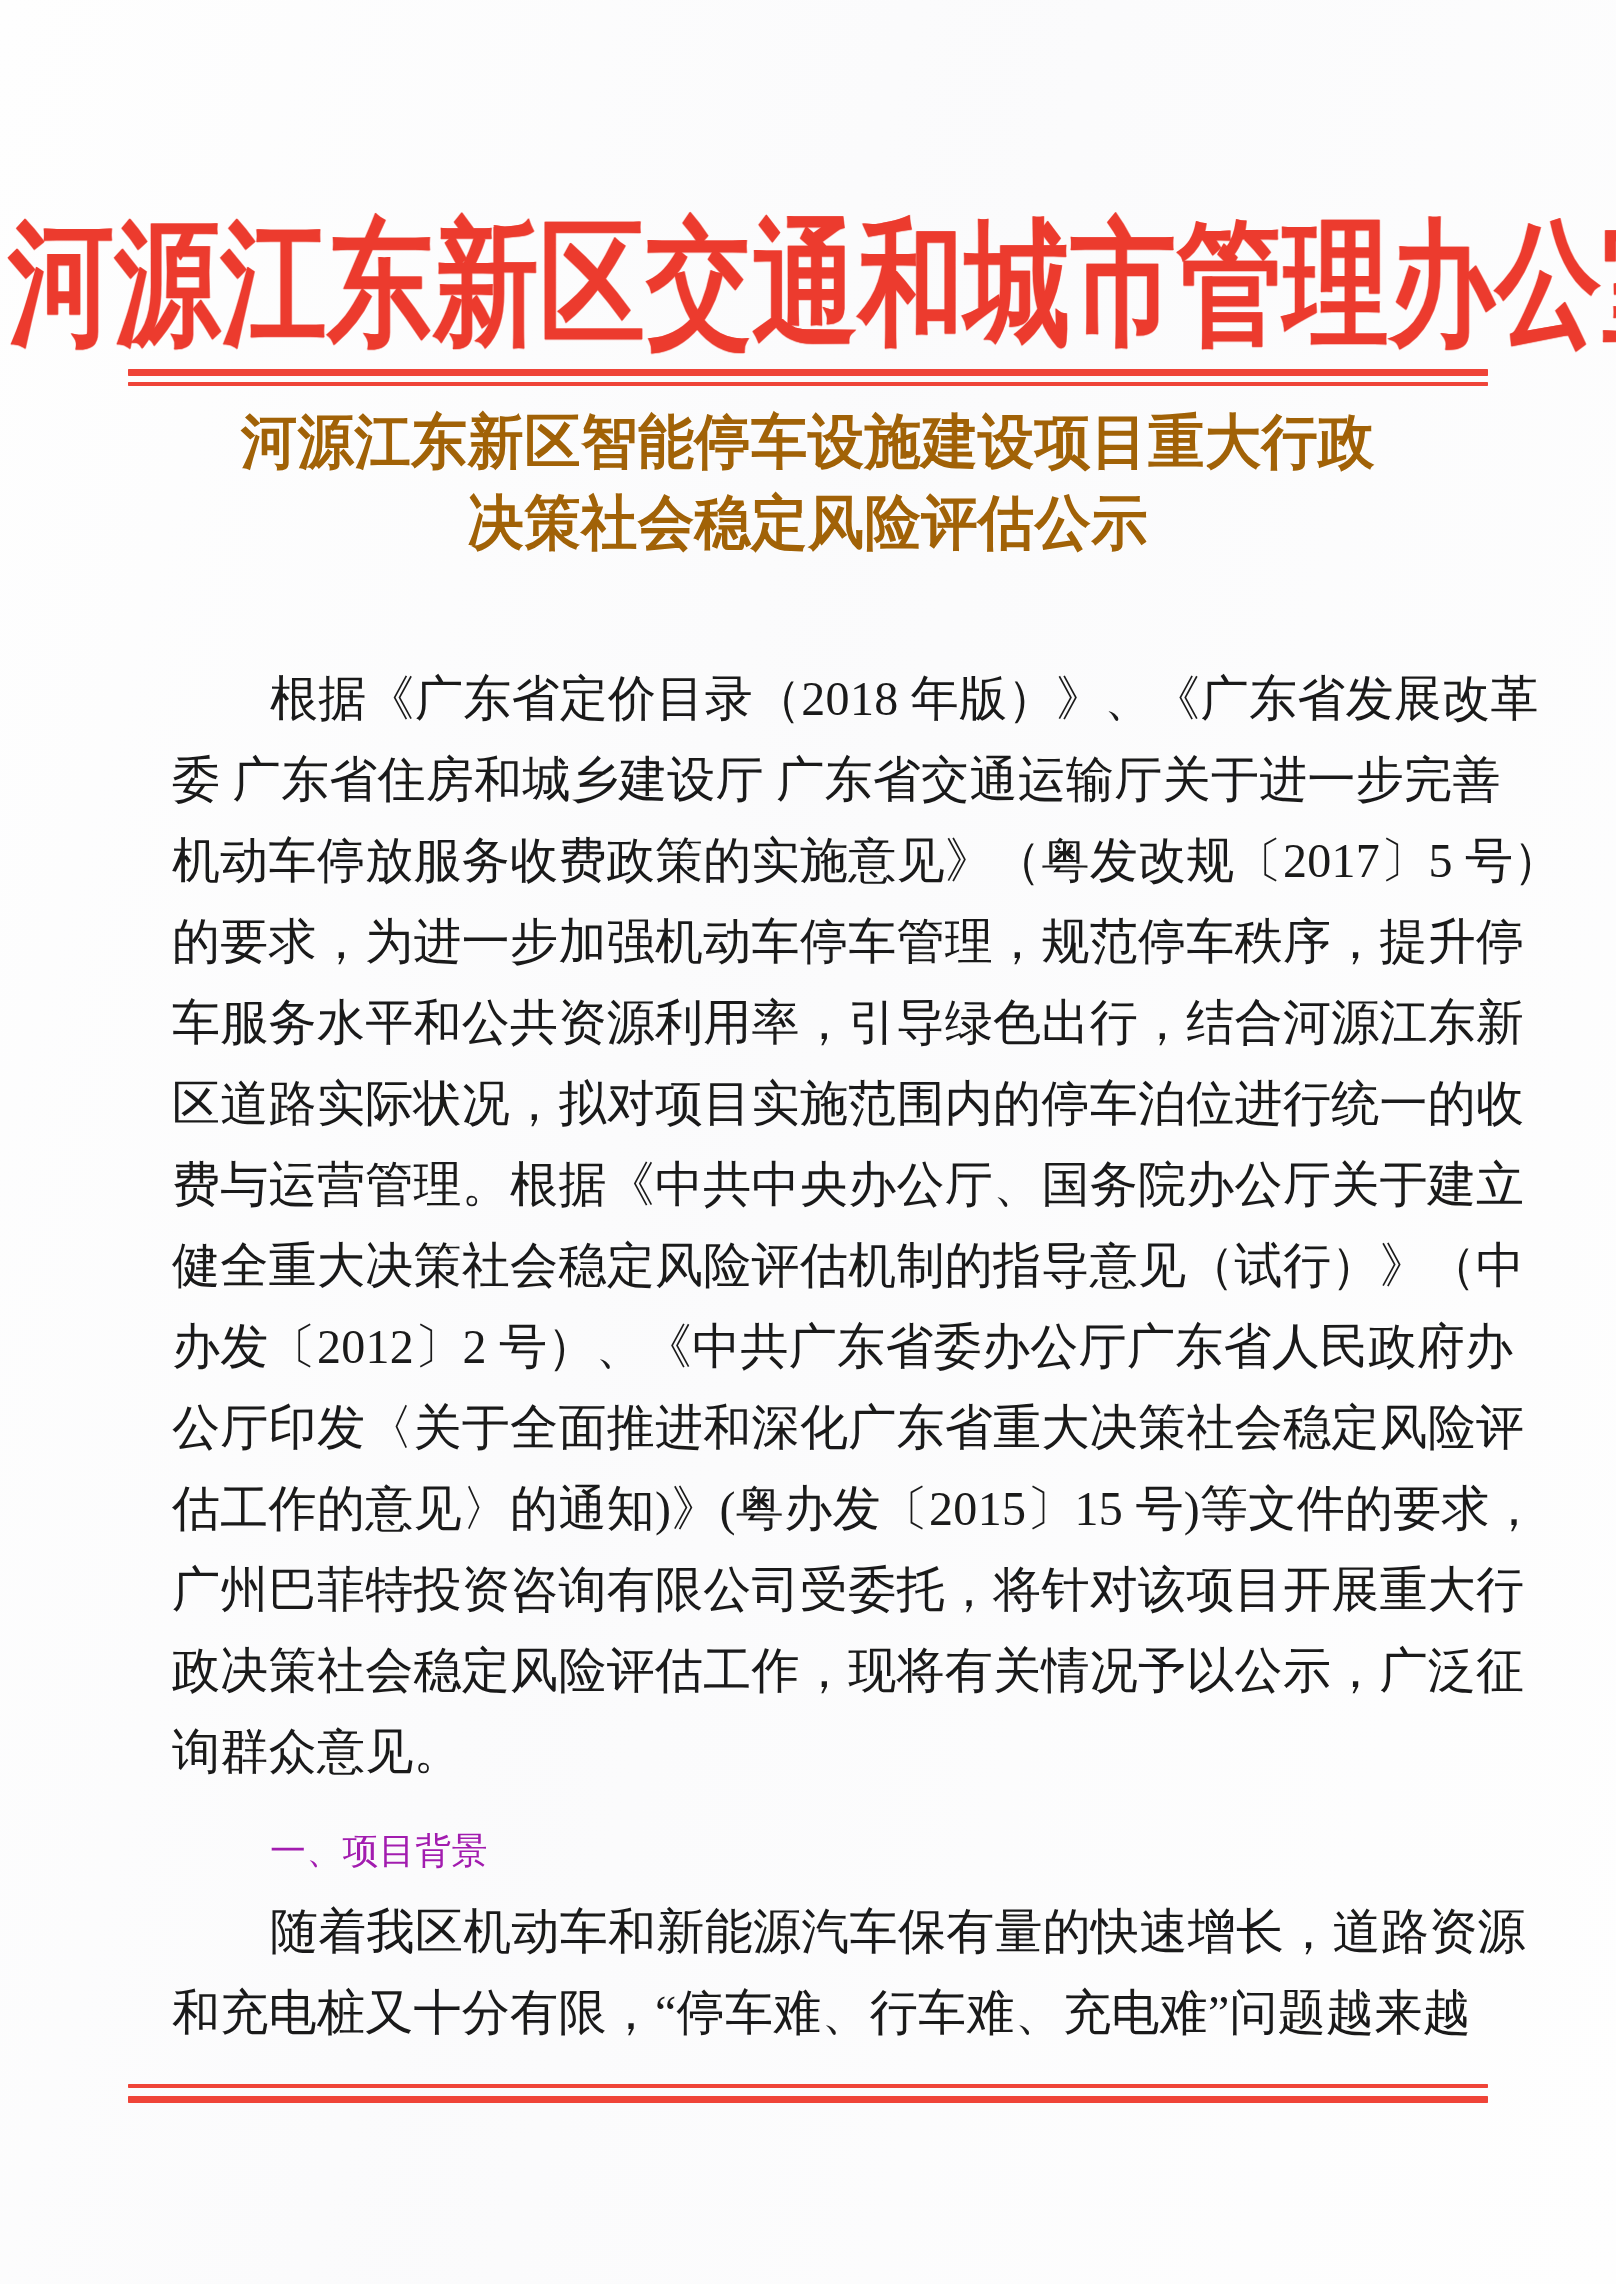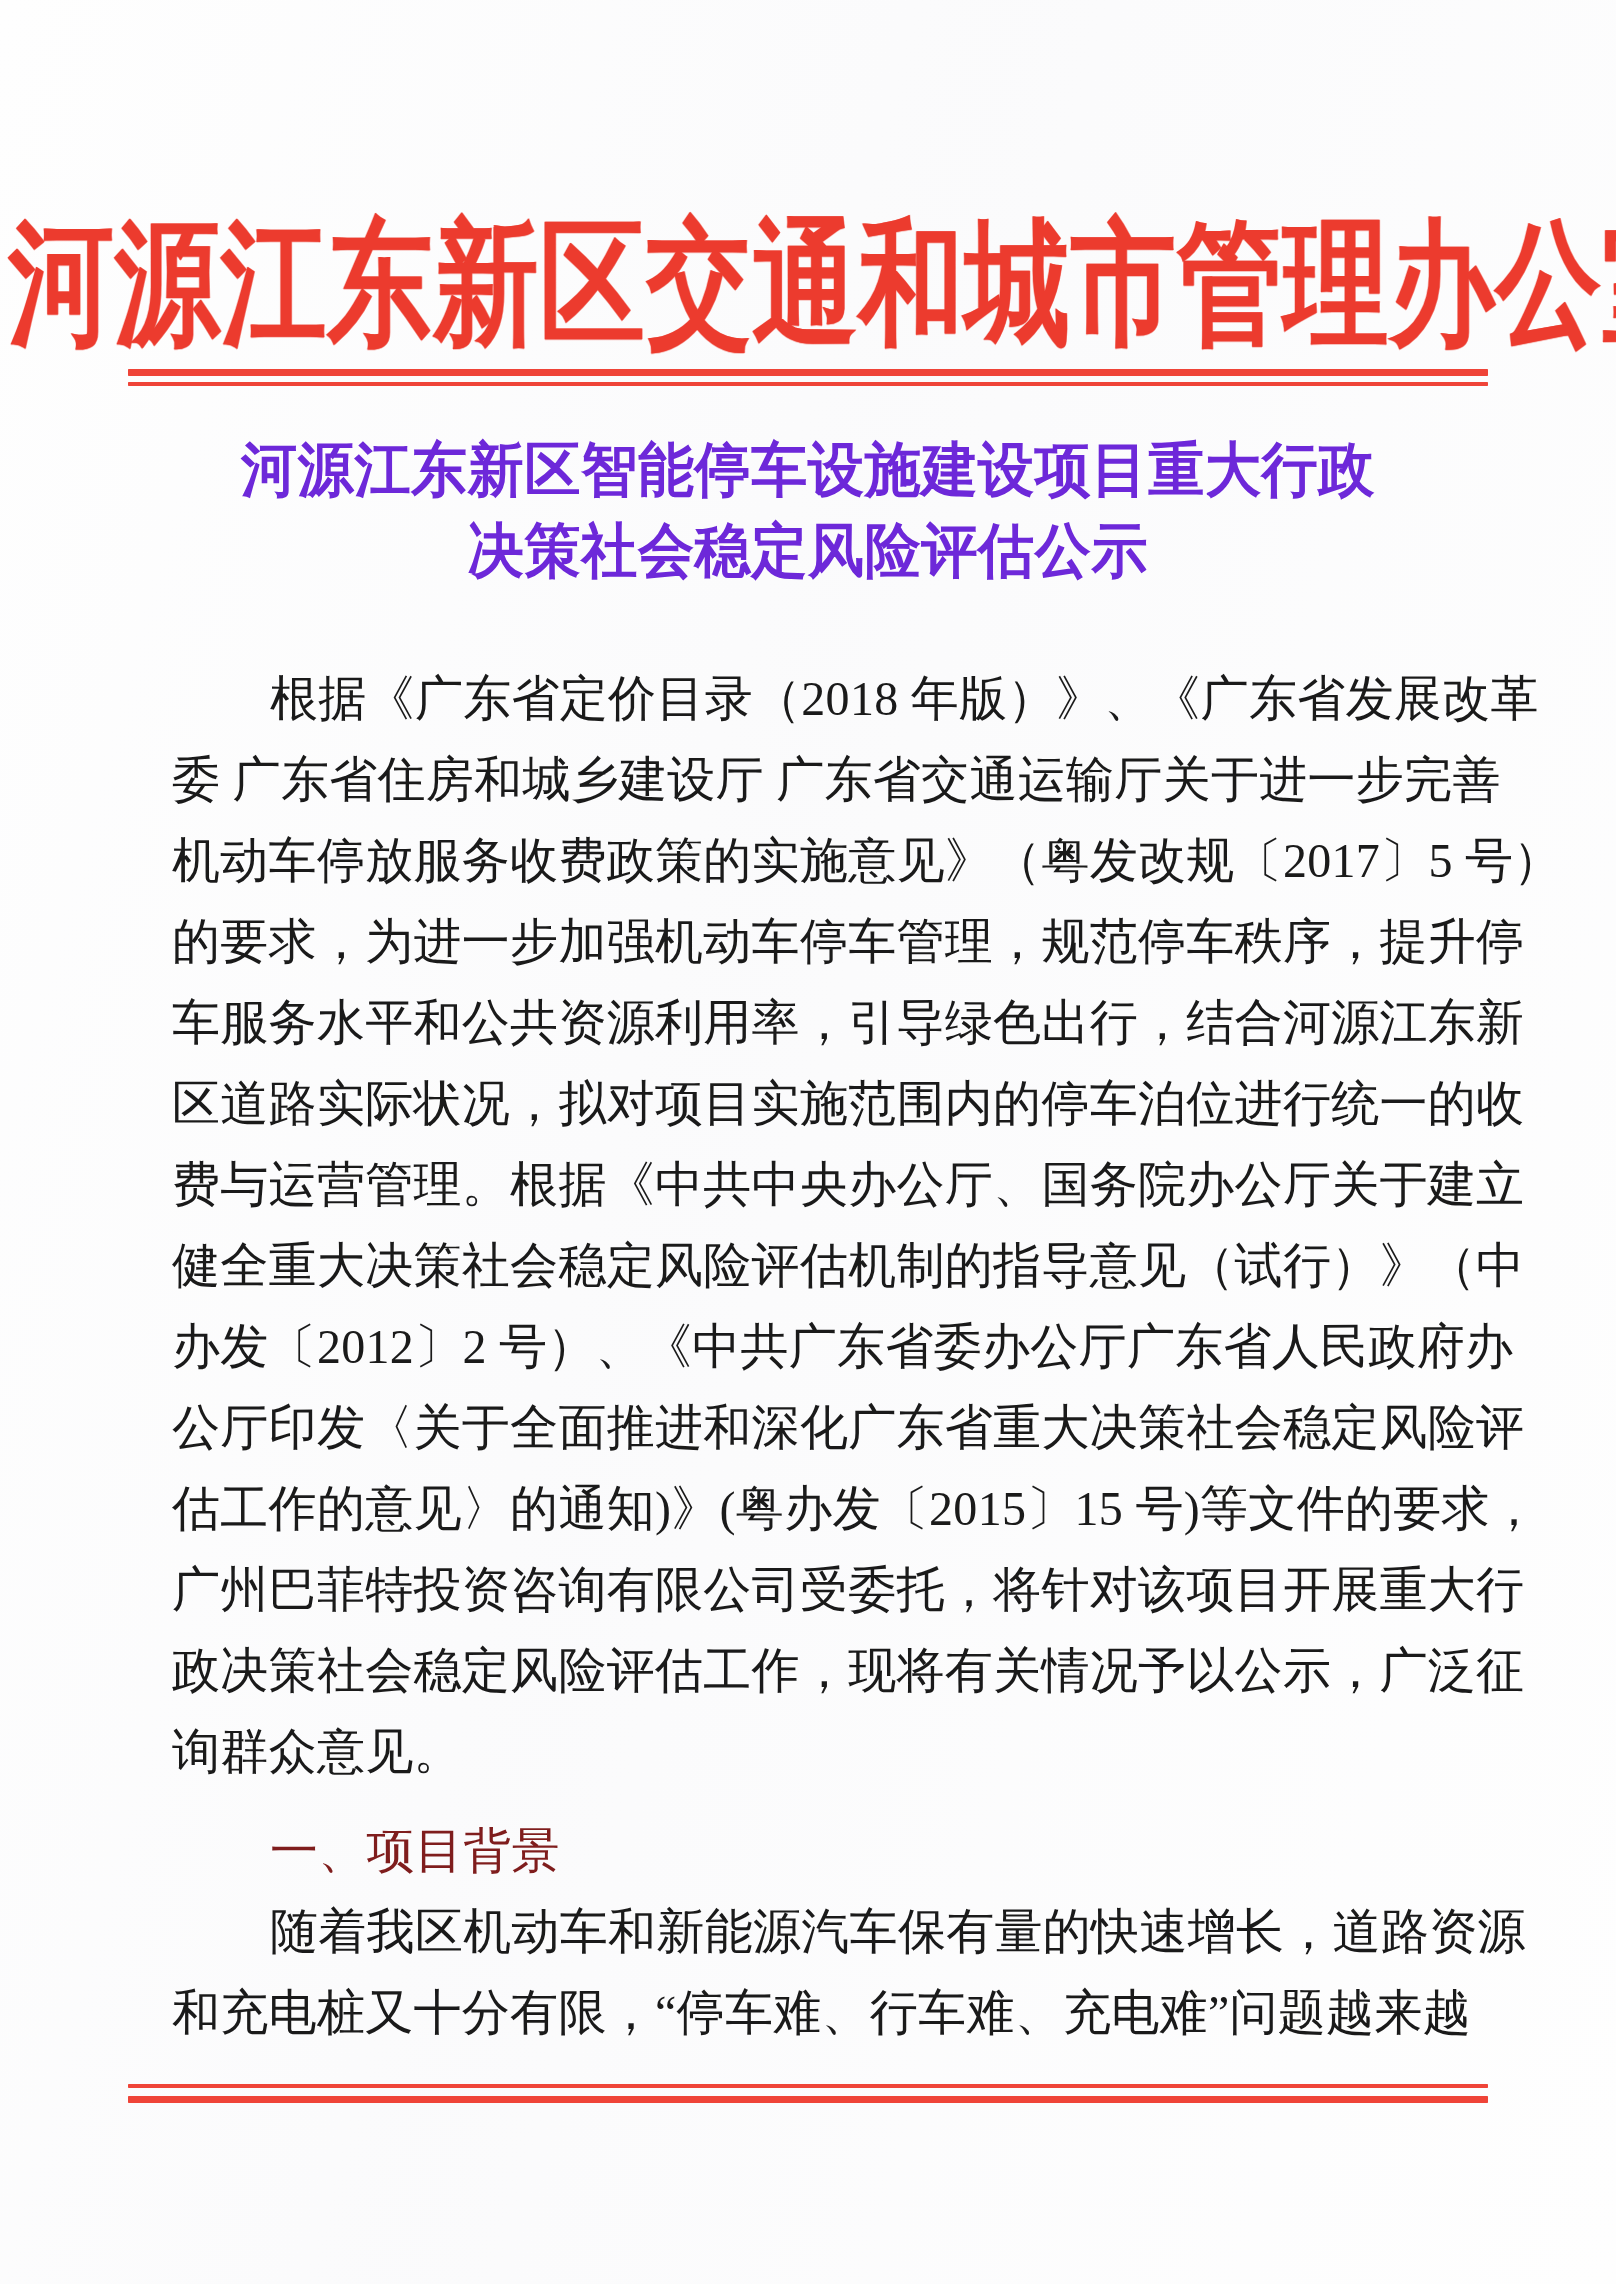--- a/index.html
+++ b/index.html
@@ -77,27 +77,27 @@
     border-radius: 0.7px;
   }
   .rule-gap-sm { height: 5.9px; }
   .rule-gap-md { height: 7.8px; }
 
   
   .doc-title {
     position: absolute;
     left: 189px;
     right: 189px;
-    top: 430px;
+    top: 402px;
     text-align: center;
     font-family: "Liberation Serif", "DejaVu Serif", serif;
     font-weight: bold;
     font-size: 56px;
     line-height: 1.44;
-    color: #6d28d9;
+    color: #a16207;
     letter-spacing: 0.7px;
   }
   .doc-title .tline {
     display: block;
     transform: scaleY(1.06);
   }
 
   
   .body-block {
     position: absolute;
@@ -113,23 +113,23 @@
     color: #1a1a1a;
     letter-spacing: 0.3px;
     white-space: nowrap;
     transform: scaleY(1.02);
   }
   .indent-2 { padding-left: 98px; }
 
   .section-heading {
     display: block;
     font-family: Liberation Sans, sans-serif;
-    font-size: 48px;
+    font-size: 36px;
     line-height: 81px;
-    color: #7f1d1d;
+    color: #a21caf;
     padding-left: 98px;
     letter-spacing: 0.3px;
     white-space: nowrap;
   }
   .spacer-line { height: 18px; }
 </style>
 </head>
 <body>
 
 <div class="page">

